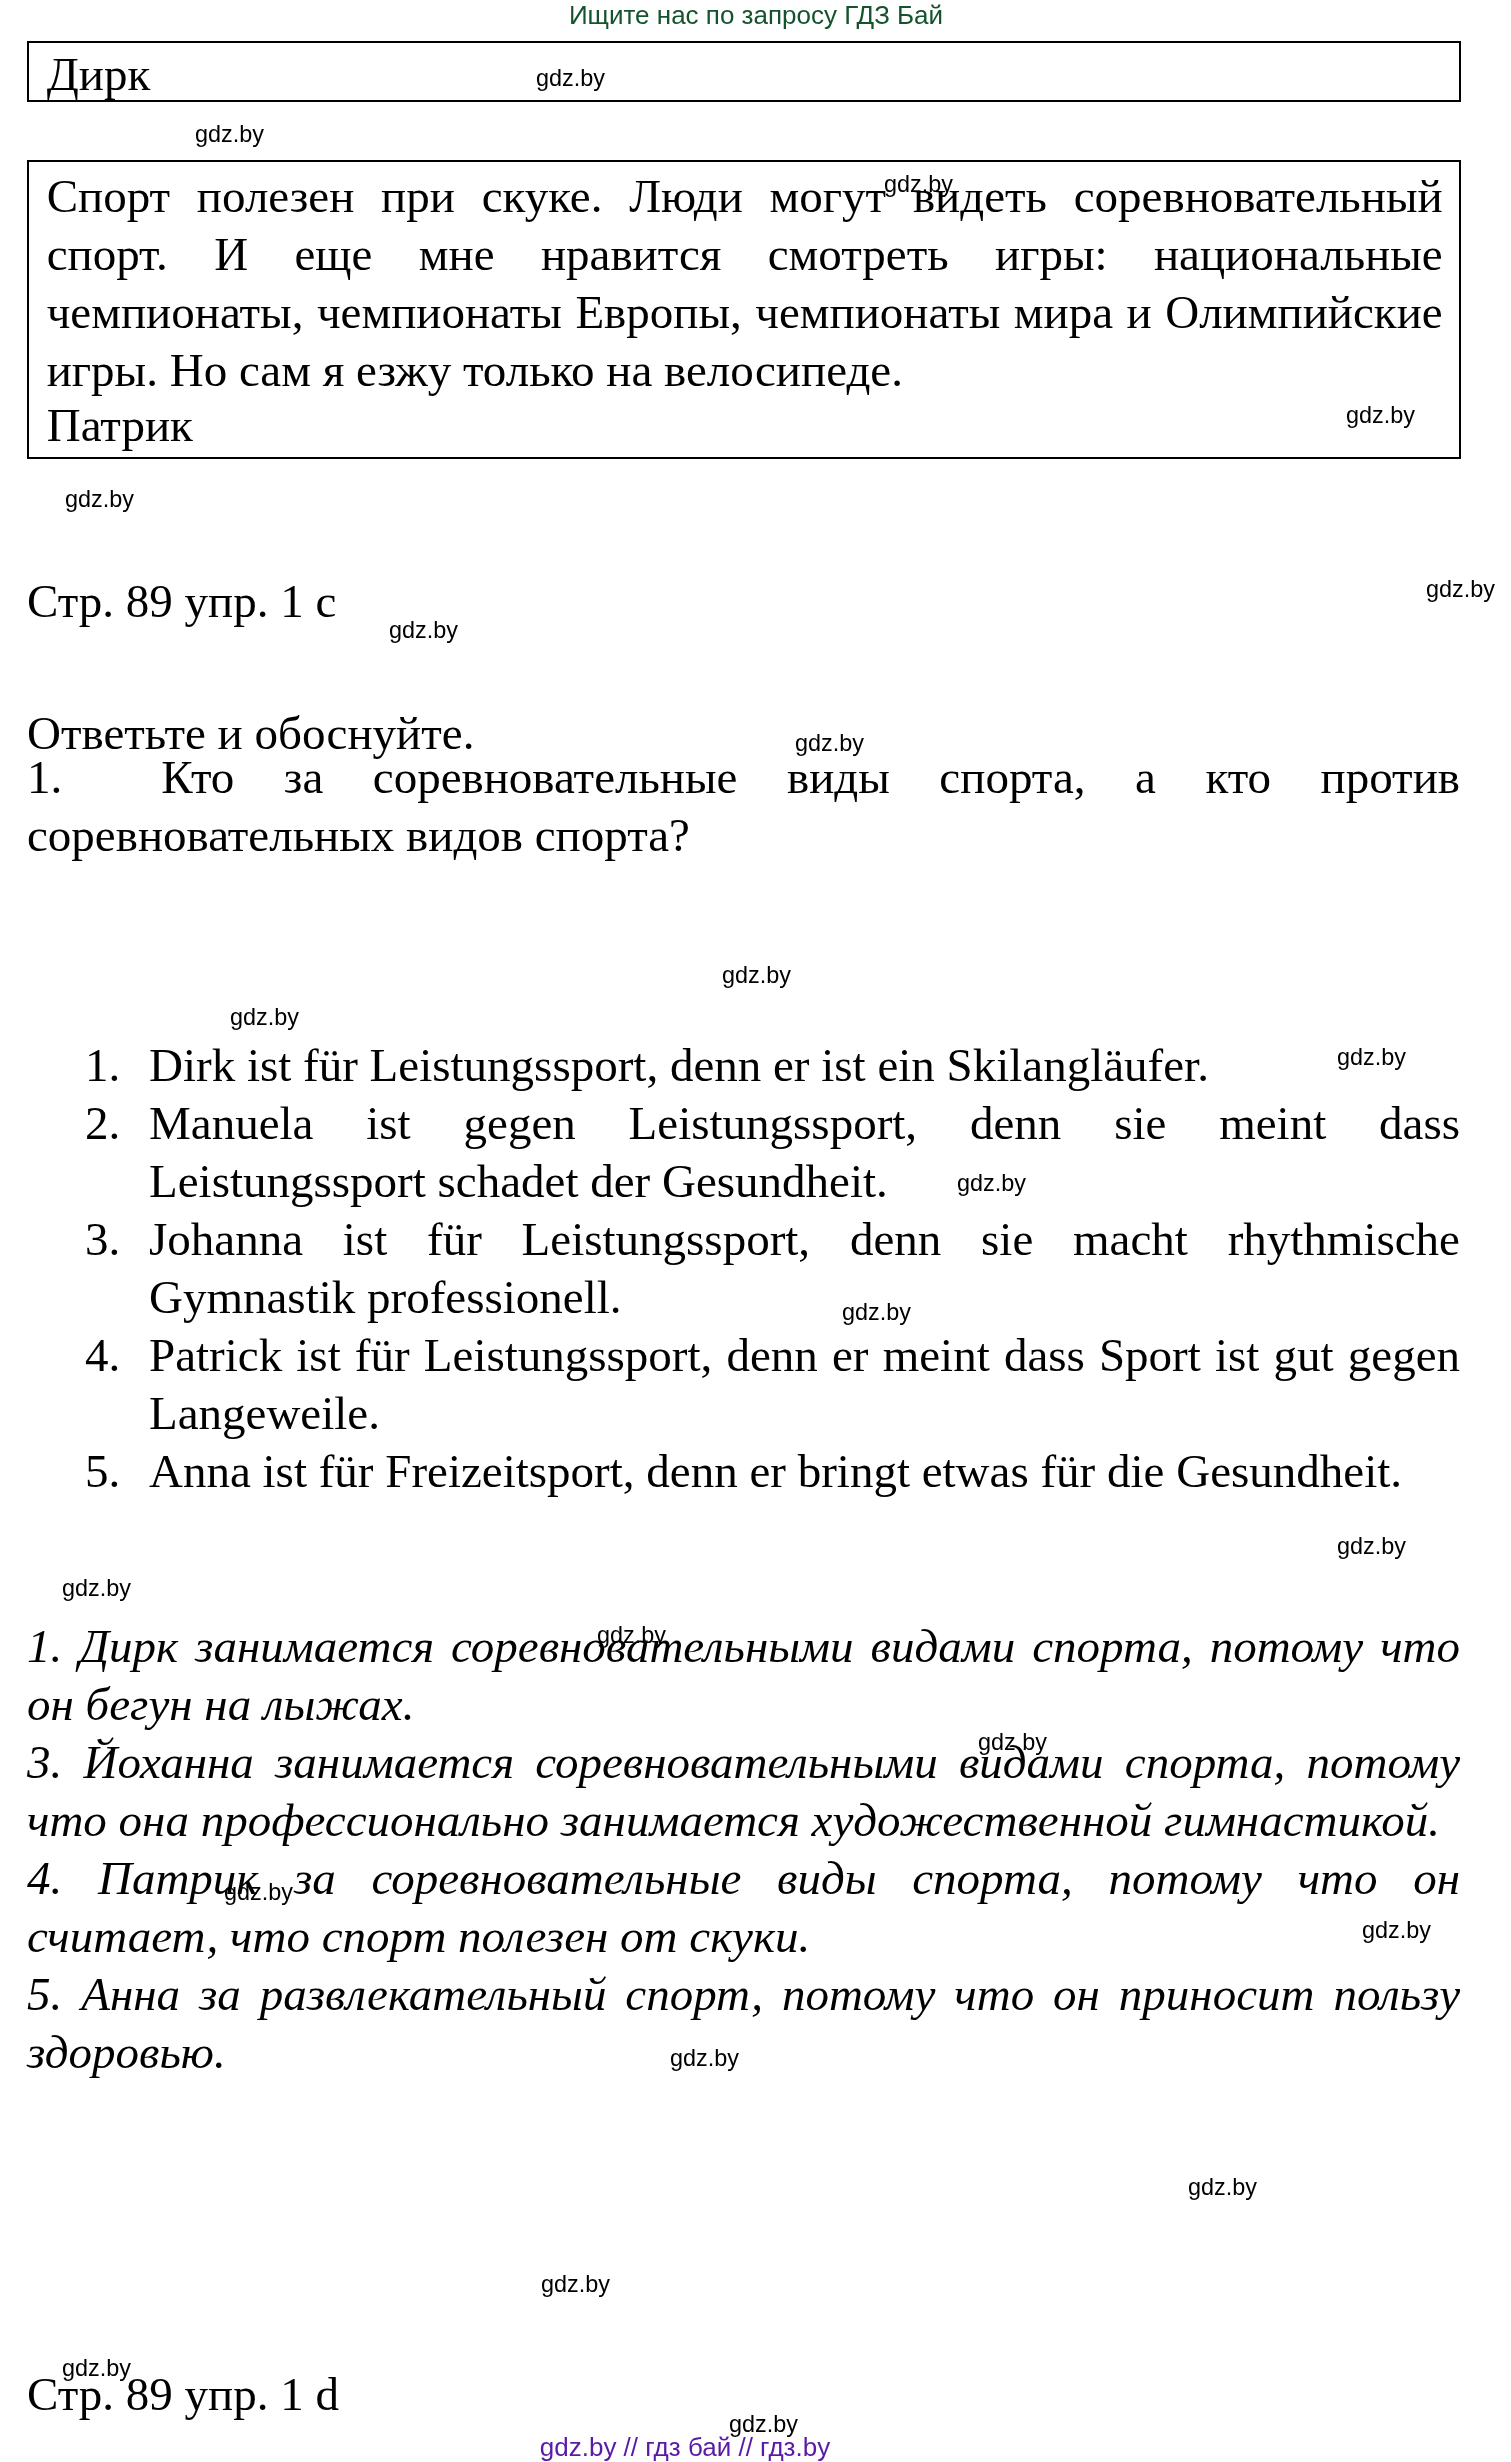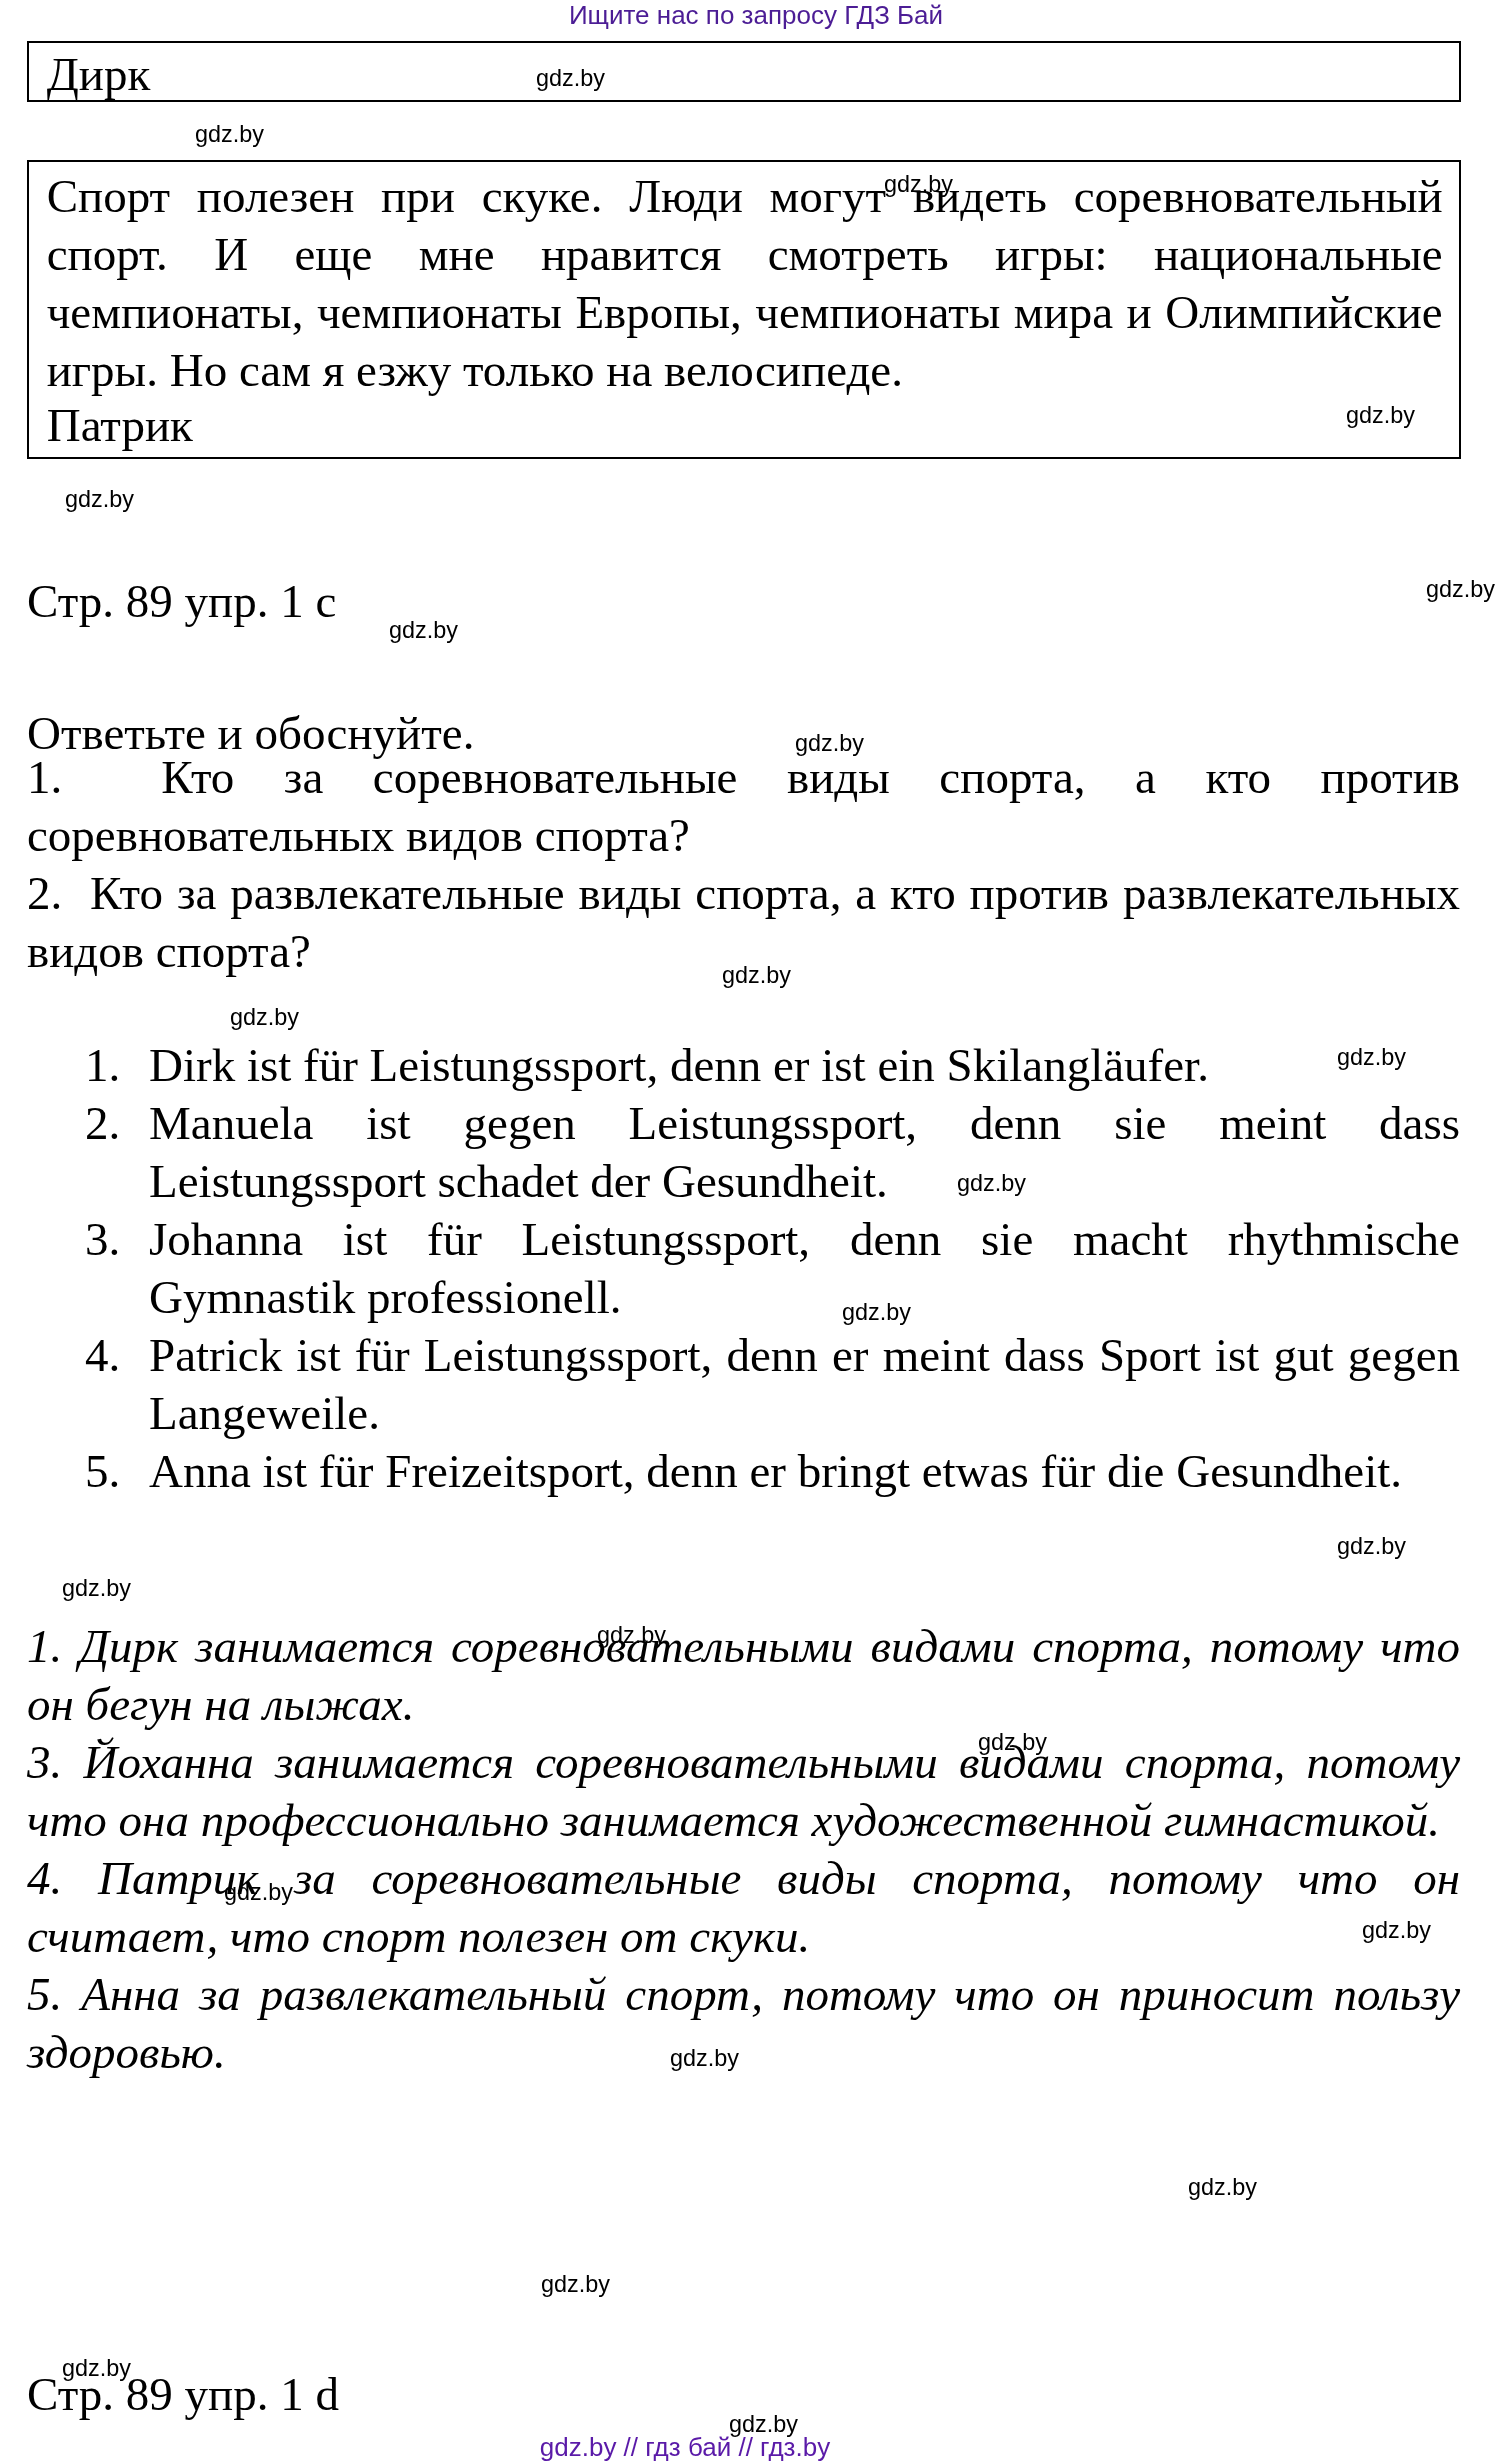--- a/index.html
+++ b/index.html
@@ -1,19 +1,19 @@
 <!DOCTYPE html>
 <html style="font-size:13px"><head>
 <meta charset="utf-8">
 <style>
   html,body{margin:0;padding:0;background:#fff;}
   body{width:1512px;height:2462px;position:relative;overflow:hidden;font-family:"Liberation Serif",serif;color:#000;}
   .abs{position:absolute;font-family:Liberation Serif, serif;}
   .wm{position:absolute;font-family:"Liberation Sans",sans-serif;font-size:23.4px;color:#000;line-height:1;margin-top:25px;}
-  .top-banner{position:absolute;left:0;width:1512px;top:0;text-align:center;font-family:"Liberation Sans",sans-serif;font-size:26px;color:#4c1d95;}
+  .top-banner{position:absolute;left:0;width:1512px;top:0;text-align:center;font-family:"Liberation Sans",sans-serif;font-size:26px;color:#14532d;}
   .box{position:absolute;border:2.4px solid #000;box-sizing:border-box;}
   .t{font-size:47px;line-height:58px;}
   .just{text-align:justify;text-align-last:left;}
   .it{font-style:italic;}
   .ol{position:absolute;left:85px;width:1375px;}
   .li{display:flex;}
   .li .n{width:64px;flex:none;}
   .li .b{flex:1;text-align:justify;text-align-last:left;}
   .footer{position:absolute;left:0;width:1324px;top:2432px;text-align:center;font-family:"Liberation Sans",sans-serif;font-size:26px;color:#5a1aa8;padding-left:23px;}
 </style>
@@ -29,21 +29,20 @@
 <div class="box" style="left:27px;top:160px;width:1434px;height:299px;">
   <div class="abs t just" style="left:17.7px;top:4.8px;width:1396px;">Спорт полезен при скуке. Люди могут видеть соревновательный спорт. И еще мне нравится смотреть игры: национальные чемпионаты, чемпионаты Европы, чемпионаты мира и Олимпийские игры. Но сам я езжу только на велосипеде.</div>
   <div class="abs t" style="left:17.7px;top:234px;">Патрик</div>
 </div>
 
 <div class="abs t" style="left:27px;top:572px;">Стр. 89 упр. 1 с</div>
 <div class="abs t" style="left:27px;top:664px;margin-top:40px;">Ответьте и обоснуйте.</div>
 
 <div class="abs" style="left:27px;top:748px;width:1433px;">
   <div class="t just"><span>1.</span>&nbsp; <span>Кто за соревновательные виды спорта, а кто против соревновательных видов спорта?</span></div>
-  <div class="t just"><span>2.</span>&nbsp; <span>Кто за развлекательные виды спорта, а кто против развлекательных видов спорта?</span></div>
 </div>
 
 <div class="ol" style="top:1036px;">
   <div class="li t">
       <span class="n">1.</span>
       <span class="b">Dirk ist für Leistungssport, denn er ist ein Skilangläufer.</span>
     </div>
   <div class="li t">
       <span class="n">2.</span>
       <span class="b">Manuela ist gegen Leistungssport, denn sie meint dass Leistungssport schadet der Gesundheit.</span>

